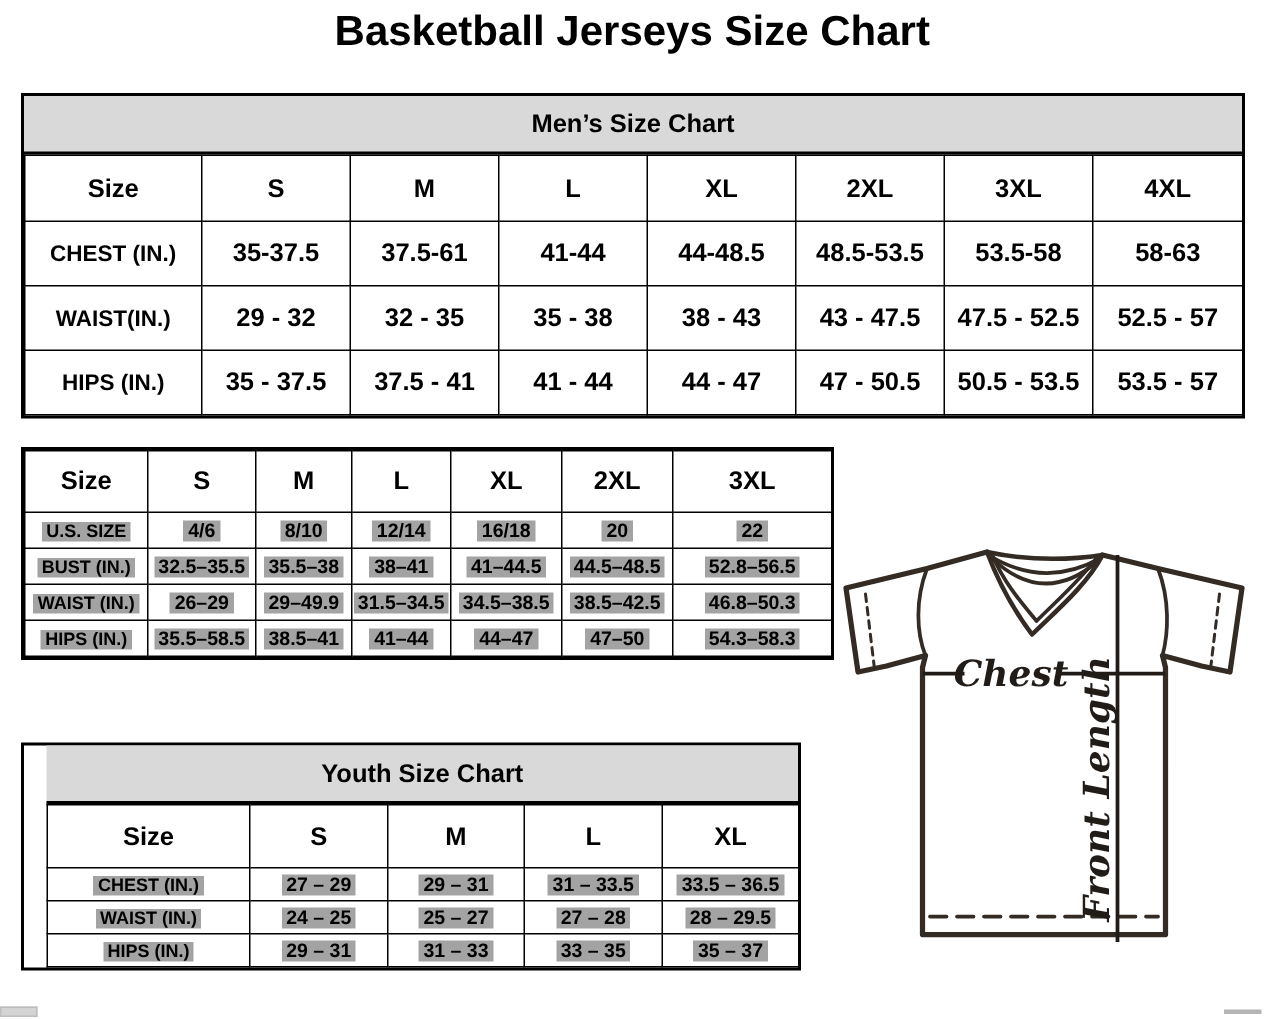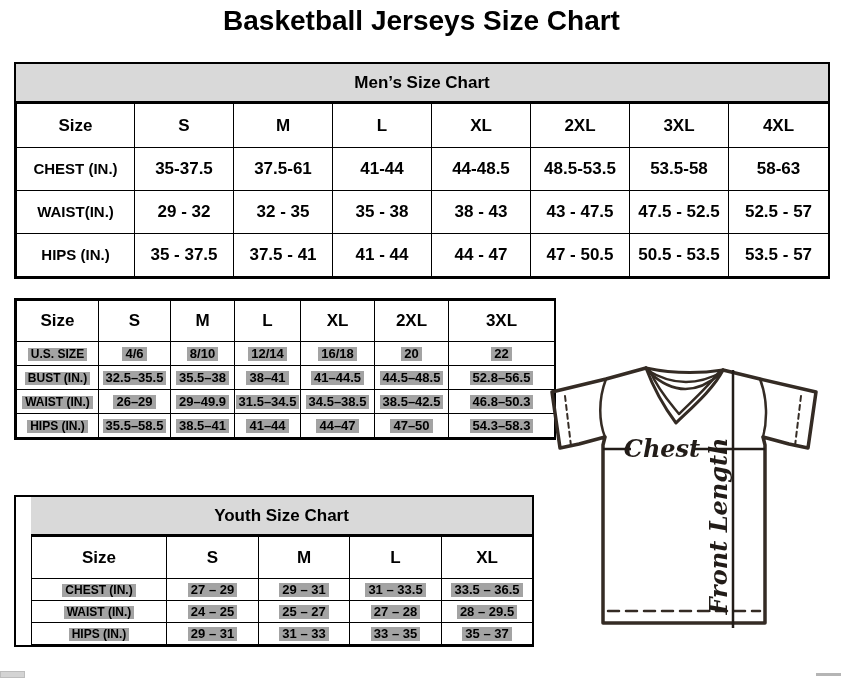--- a/index.html
+++ b/index.html
@@ -40,21 +40,21 @@
   
   #youth { left:14px; top:495px; width:501px;padding-left:15px; }
   #youth thead tr { height:42px; }
   #youth tbody tr { height:22px; }
   #youth th { font-size:17px; }
   #youth td { font-size:13px; }
   #youth .lbl { font-size:12px; }
   
   #womens .hl, #youth .hl { background:#a3a3a3; padding:0 3px; }
   
-  .jersey { position:absolute; left:543px; top:362px; margin:0; width:285px; height:300px; }
+  .jersey { position:absolute; left:555px; top:362px; margin:0; width:285px; height:300px; }
   .jersey svg text {
     font-family:"DejaVu Serif", serif; font-style:italic; font-weight:bold;
     fill:#221c18;
   }
   
   .sb { position:absolute; }
   .sb-left  { left:0; top:671px; width:25px; height:7px; background:#d4d4d4; border:1px solid #bdbdbd; box-sizing:border-box; }
   .sb-right { left:816px; top:673px; width:25px; height:3px; background:#b5b5b5; }
 </style>
 </head>

